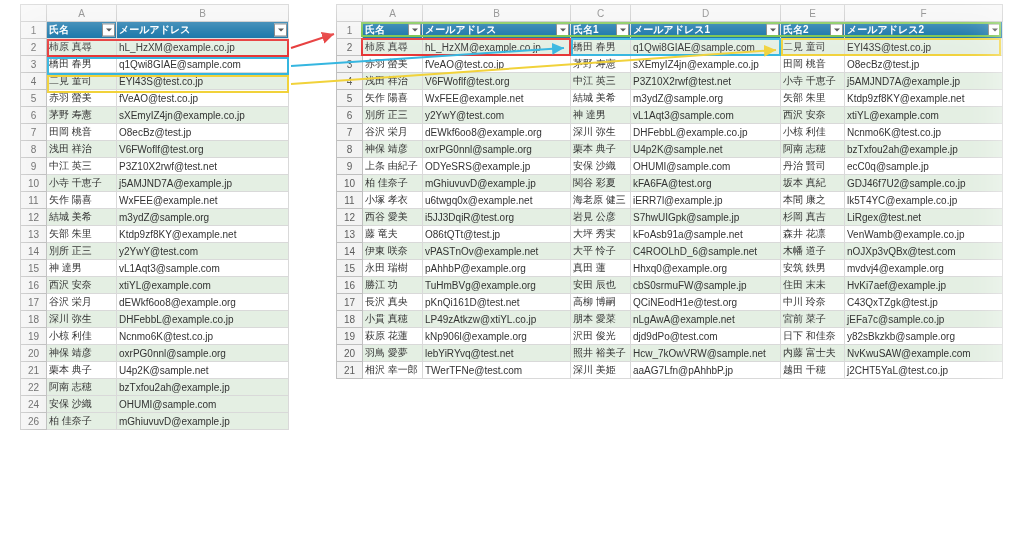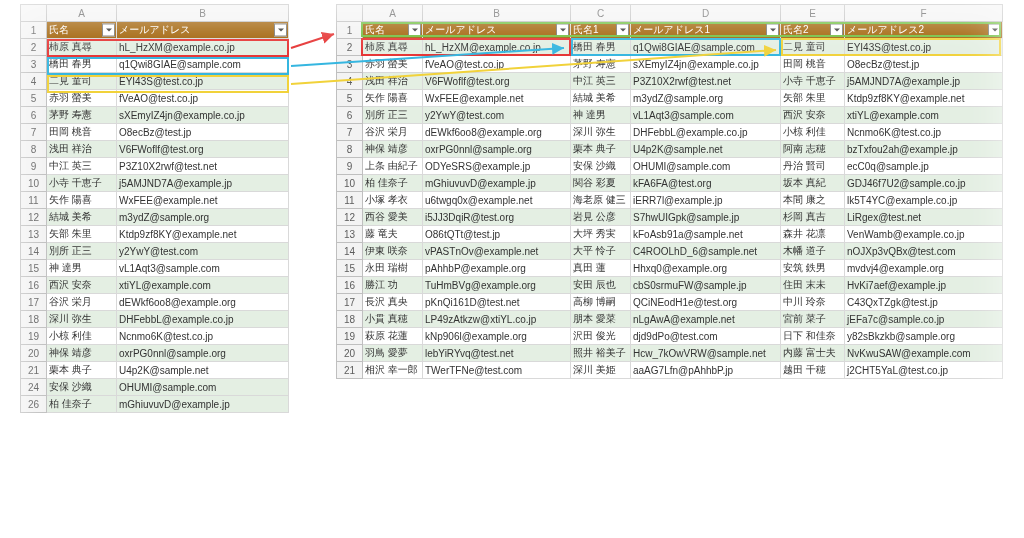--- a/index.html
+++ b/index.html
@@ -44,23 +44,24 @@
     color: #5c5c5c;
   }
   .sheet .rowhead {
     background: #f3f3f3;
     border: 1px solid #bfbfbf;
     text-align: center;
     color: #5c5c5c;
     width: 26px;
   }
   .sheet .thead-cell {
-    background: #a16207;
+    background: #0369a1;
     color: #fff;
     position: relative;
+    font-weight: bold;
   }
   .sheet .band td {
     background: #e4efe3;
   }
   .filter {
     position: absolute;
     right: 1px;
     top: 50%;
     transform: translateY(-50%);
     width: 11px;
@@ -213,20 +214,25 @@
         </tr>
         <tr class="band">
           <th class="rowhead">20</th>
           <td>神保 靖彦</td>
           <td>oxrPG0nnl@sample.org</td>
         </tr>
         <tr>
           <th class="rowhead">21</th>
           <td>栗本 典子</td>
           <td>U4p2K@sample.net</td>
+        </tr>
+        <tr class="band">
+          <th class="rowhead">22</th>
+          <td>阿南 志穂</td>
+          <td>bzTxfou2ah@example.jp</td>
         </tr>
         <tr class="band">
           <th class="rowhead">24</th>
           <td>安保 沙織</td>
           <td>OHUMI@sample.com</td>
         </tr>
         <tr class="band">
           <th class="rowhead">26</th>
           <td>柏 佳奈子</td>
           <td>mGhiuvuvD@example.jp</td>

